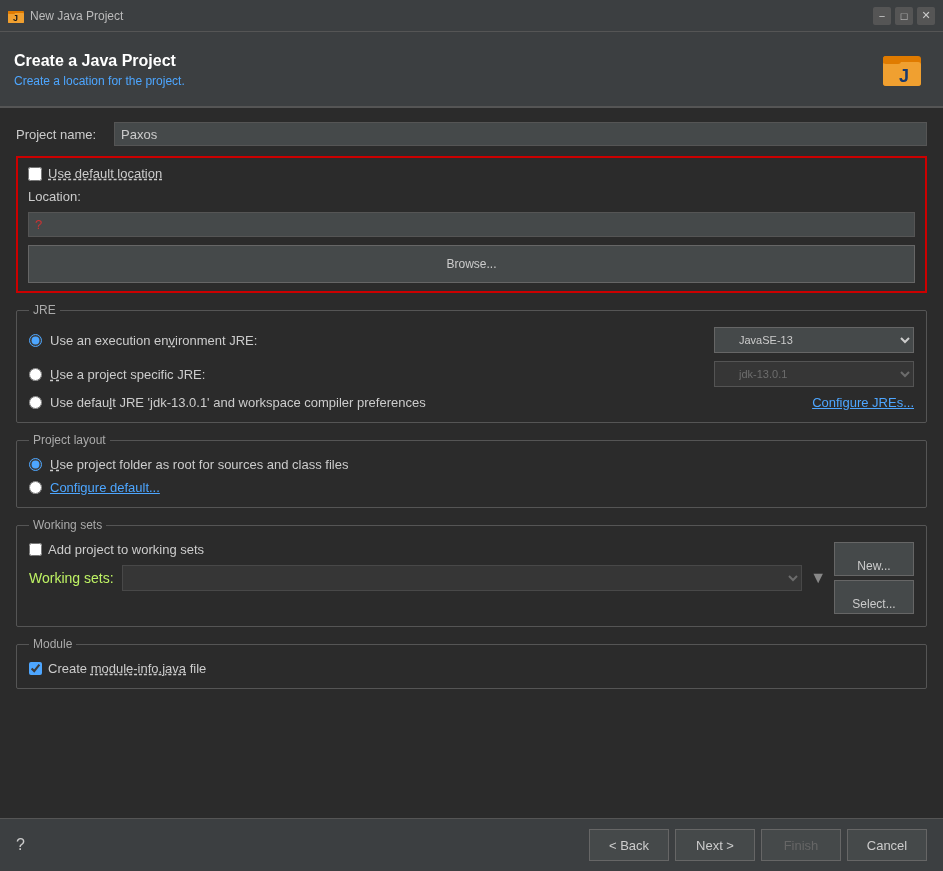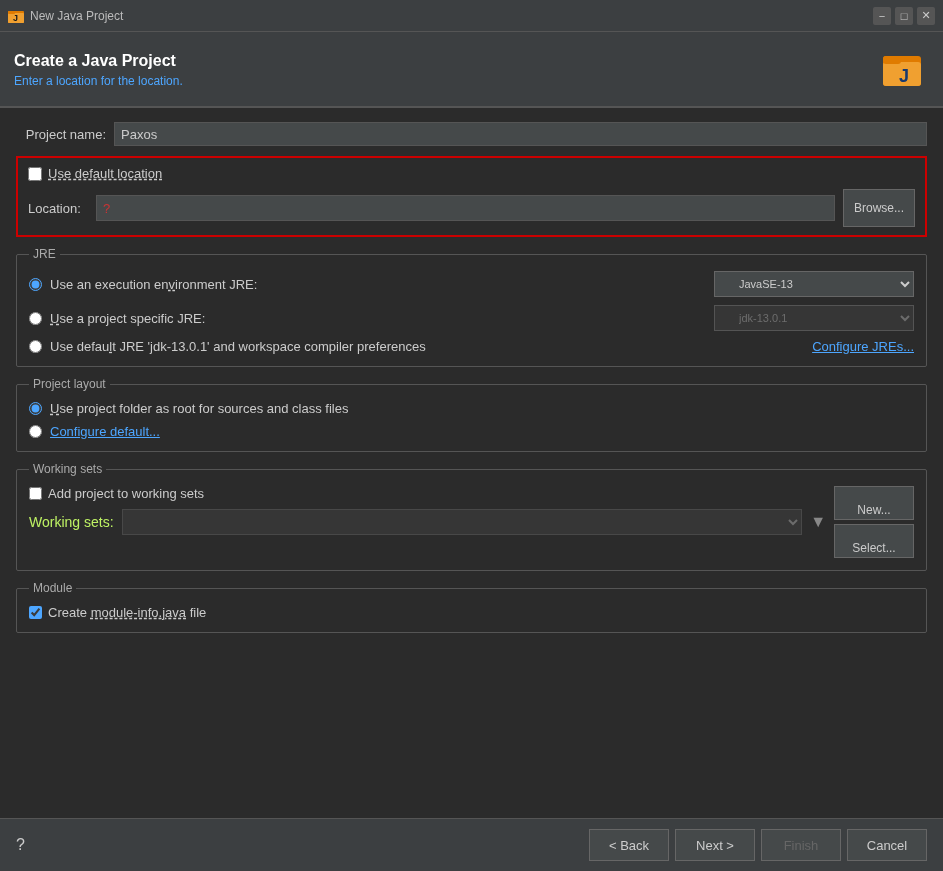--- a/index.html
+++ b/index.html
@@ -94,21 +94,20 @@
     .form-row {
       display: flex;
       align-items: center;
       margin-bottom: 10px;
     }
     .form-label {
       color: #cccccc;
       margin-right: 8px;
       white-space: nowrap;
       min-width: 90px;
-      text-align: right;
     }
     .form-input {
       flex: 1;
       background: #45494a;
       border: 1px solid #555;
       color: #cccccc;
       padding: 4px 6px;
       font-size: 13px;
       outline: none;
       height: 24px;
@@ -136,22 +135,22 @@
       text-decoration-style: dashed;
     }
     .use-default-row input[type="checkbox"] {
       width: 14px;
       height: 14px;
       cursor: pointer;
       accent-color: #4da6ff;
     }
     .location-row {
       display: flex;
-      align-items: center;
       gap: 8px;
+      flex-direction: column;
     }
     .location-label {
       min-width: 60px;
       color: #cccccc;
     }
     .location-input {
       flex: 1;
       background: #45494a;
       border: 1px solid #555;
       color: #cc3333;
@@ -345,21 +344,21 @@
     <button class="title-bar-btn">□</button>
     <button class="title-bar-btn close">✕</button>
   </div>
 </div>
 
 <div class="dialog">
 
   <div class="dialog-header">
     <div class="dialog-header-text">
       <h1>Create a Java Project</h1>
-      <p>Enter a location for the location.</p>
+      <p>Create a location for the project.</p>
     </div>
     <div class="dialog-header-icon">
       <svg width="48" height="48" viewBox="0 0 48 48">
         <rect x="4" y="10" width="38" height="30" rx="3" fill="#e07b00"></rect>
         <rect x="4" y="16" width="38" height="24" rx="3" fill="#f0a030"></rect>
         <rect x="4" y="10" width="18" height="8" rx="3" fill="#e07b00"></rect>
         <text x="20" y="36" font-size="18" font-weight="bold" fill="#1a3a6e">J</text>
       </svg>
     </div>
   </div>

